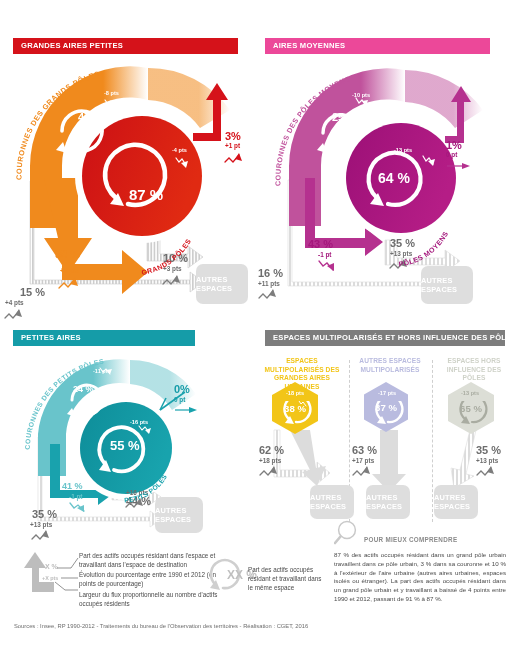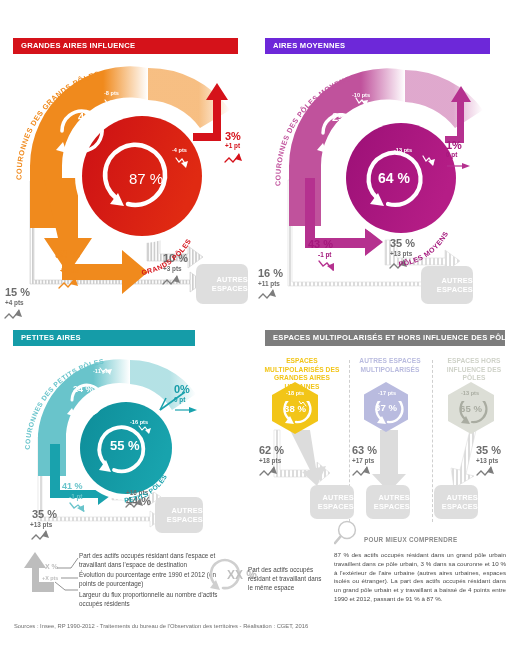--- a/index.html
+++ b/index.html
@@ -17,40 +17,40 @@
     font-size:9.4px;font-weight:700;color:#3c3c3c;letter-spacing:.1px;
   }
 
   
   .banner{
     height:16px;line-height:16px;color:#fff;
     font-size:7.6px;font-weight:700;letter-spacing:.25px;
     padding-left:8px;box-sizing:border-box;white-space:nowrap;
   }
   .banner.red{background:#d5121a;left:13px;top:38px;width:225px;}
-  .banner.magenta{background:#6d28d9;left:265px;top:38px;width:225px;}
+  .banner.magenta{background:#ec4899;left:265px;top:38px;width:225px;}
   .banner.teal{background:#159ca8;left:13px;top:330px;width:182px;}
   .banner.grey{background:#7d7d7d;left:265px;top:330px;width:240px;}
 
   
   .pct{font-size:11px;font-weight:700;line-height:1.05;white-space:nowrap;}
   .pts{font-size:6.4px;font-weight:700;line-height:1.05;white-space:nowrap;}
   .tiny-pts{font-size:5.6px;font-weight:700;white-space:nowrap;}
   .white{color:#fff;}
   .grey-t{color:#6d6d6d;}
   .orange-t{color:#f08a1d;}
   .red-t{color:#d5121a;}
   .magenta-t{color:#a4187c;}
   .teal-t{color:#159ca8;}
   .teal-l{color:#69c4cb;}
 
   
   .ae-box{
     background:#dedede;border-radius:7px;color:#ffffff;
-    font-size:7.4px;font-weight:700;text-align:right;
+    font-size:7.4px;font-weight:700;text-align:left;
     display:flex;flex-direction:column;justify-content:center;
     letter-spacing:.2px;line-height:1.25;
   }
 
   
   .hex{
     clip-path:polygon(50% 0%,100% 25%,100% 75%,50% 100%,0% 75%,0% 25%);
     display:flex;align-items:center;justify-content:center;
   }
   .hex-label{
@@ -69,21 +69,21 @@
   .comp-body{font-size:6.2px;line-height:1.42;color:#4a4a4a;text-align:justify;}
   .sources{font-size:5.8px;color:#6d6d6d;}
   .legend-rule{background:#bdbdbd;height:1px;}
 </style>
 </head>
 <body>
 
 <div class="canvas">
 
 
-  <div class="abs banner red">GRANDES AIRES INFLUENCE</div>
+  <div class="abs banner red">GRANDES AIRES PETITES</div>
   <div class="abs banner magenta">AIRES MOYENNES</div>
   <div class="abs banner teal">PETITES AIRES</div>
   <div class="abs banner grey">ESPACES MULTIPOLARISÉS ET HORS INFLUENCE DES PÔLES</div>
 
   <svg class="abs" style="left:0px;top:58px;" width="257" height="272" viewBox="0 0 257 272">
     <defs>
       <linearGradient id="g-or" x1="0" y1="0" x2="1" y2="0">
         <stop offset="0%" stop-color="#f08a1d"></stop>
         <stop offset="62%" stop-color="#f08a1d"></stop>
         <stop offset="100%" stop-color="#ffffff"></stop>
@@ -134,21 +134,21 @@
     </g>
     <polygon points="186,110 188,103 181,105" fill="#ffffff"></polygon>
     <g stroke="#f08a1d" stroke-width="1.2" fill="none" stroke-linecap="round">
       <path d="M59,278 l0,0"></path>
     </g>
   </svg>
 
   <div class="abs pct white" style="left:78px;top:112px;">47 %</div>
   <div class="abs tiny-pts white" style="left:104px;top:90px;">-8 pts</div>
 
-  <div class="abs white" style="left:129px;top:170px;font-size:15px;font-weight:400;">87 %</div>
+  <div class="abs white" style="left:129px;top:186px;font-size:15px;font-weight:700;">87 %</div>
   <div class="abs tiny-pts white" style="left:172px;top:147px;">-4 pts</div>
 
   <div class="abs pct orange-t" style="left:55px;top:249px;">38 %</div>
   <div class="abs pts orange-t" style="left:60px;top:268px;">+4 pts</div>
   <svg class="abs" style="left:57px;top:277px;" width="32" height="14">
     <path d="M2,11 l5,-5 l4,4 l7,-8" fill="none" stroke="#f08a1d" stroke-width="1.4" stroke-linecap="round"></path>
     <polygon points="18,0 21,9 13,7" fill="#f08a1d"></polygon>
   </svg>
 
   <div class="abs pct red-t" style="left:225px;top:131px;">3%</div>
@@ -158,21 +158,21 @@
     <polygon points="15,0 18,8 11,6" fill="#d5121a"></polygon>
   </svg>
 
   <div class="abs pct grey-t" style="left:163px;top:253px;">10 %</div>
   <div class="abs pts grey-t" style="left:163px;top:266px;">+3 pts</div>
   <svg class="abs" style="left:162px;top:275px;" width="28" height="12">
     <path d="M1,9 l4,-4 l4,4 l6,-7" fill="none" stroke="#7d7d7d" stroke-width="1.3" stroke-linecap="round"></path>
     <polygon points="15,0 18,8 11,6" fill="#7d7d7d"></polygon>
   </svg>
 
-  <div class="abs pct grey-t" style="left:5px;top:287px;text-align:center;">15 %</div>
+  <div class="abs pct grey-t" style="left:20px;top:287px;text-align:center;">15 %</div>
   <div class="abs pts grey-t" style="left:5px;top:300px;">+4 pts</div>
   <svg class="abs" style="left:4px;top:309px;" width="28" height="12">
     <path d="M1,9 l4,-4 l4,4 l6,-7" fill="none" stroke="#7d7d7d" stroke-width="1.3" stroke-linecap="round"></path>
     <polygon points="15,0 18,8 11,6" fill="#7d7d7d"></polygon>
   </svg>
 
   <div class="abs ae-box" style="left:196px;top:264px;width:52px;height:40px;">
     <span>AUTRES</span>
     <span>ESPACES</span>
   </div>

